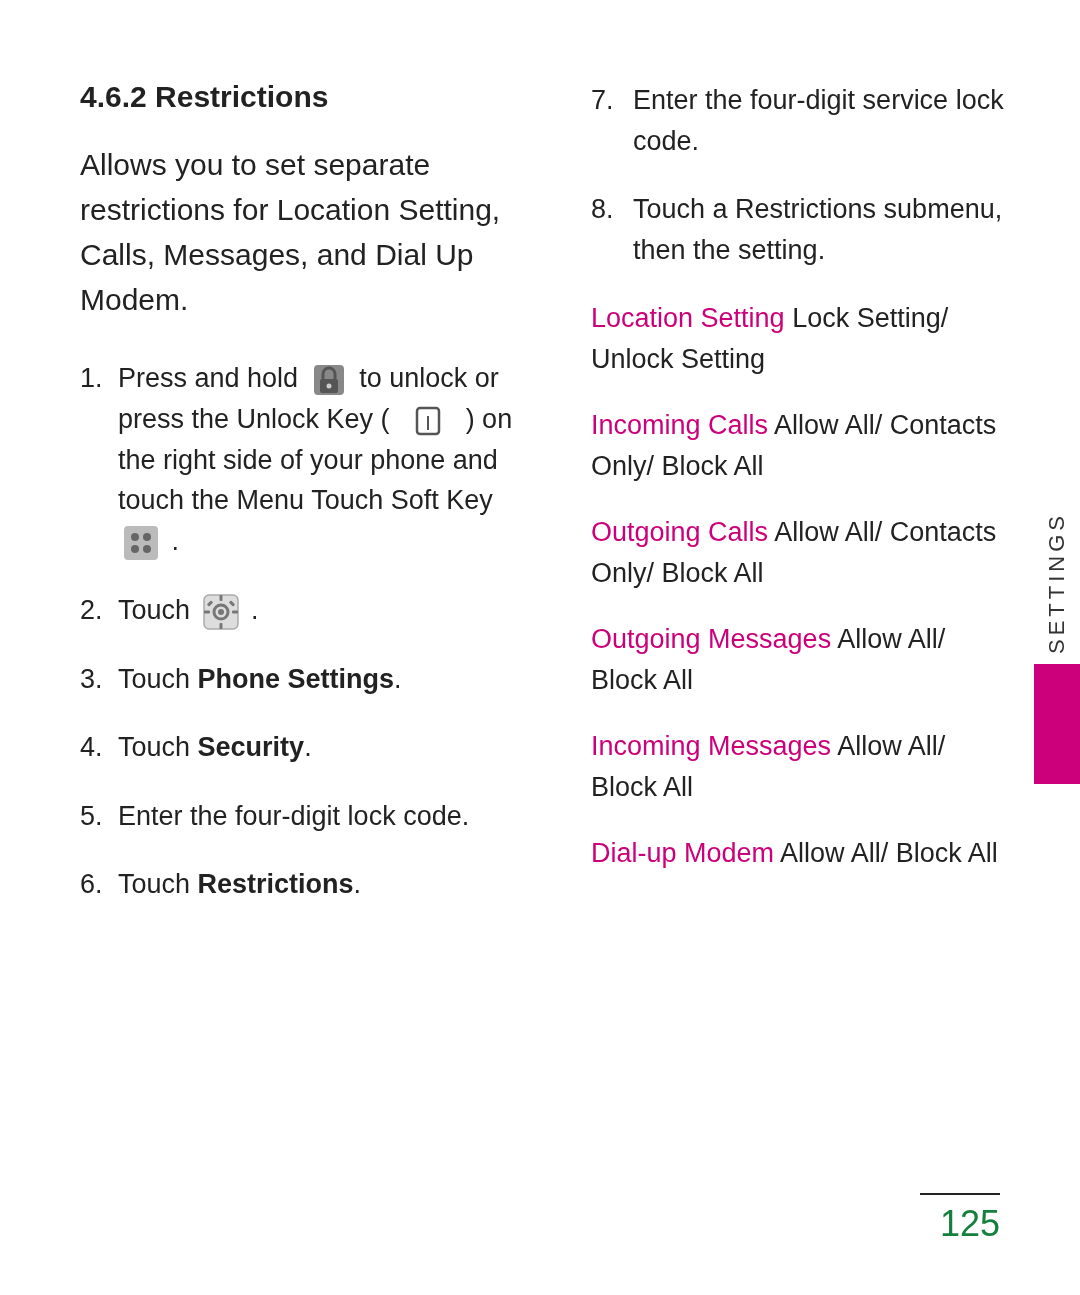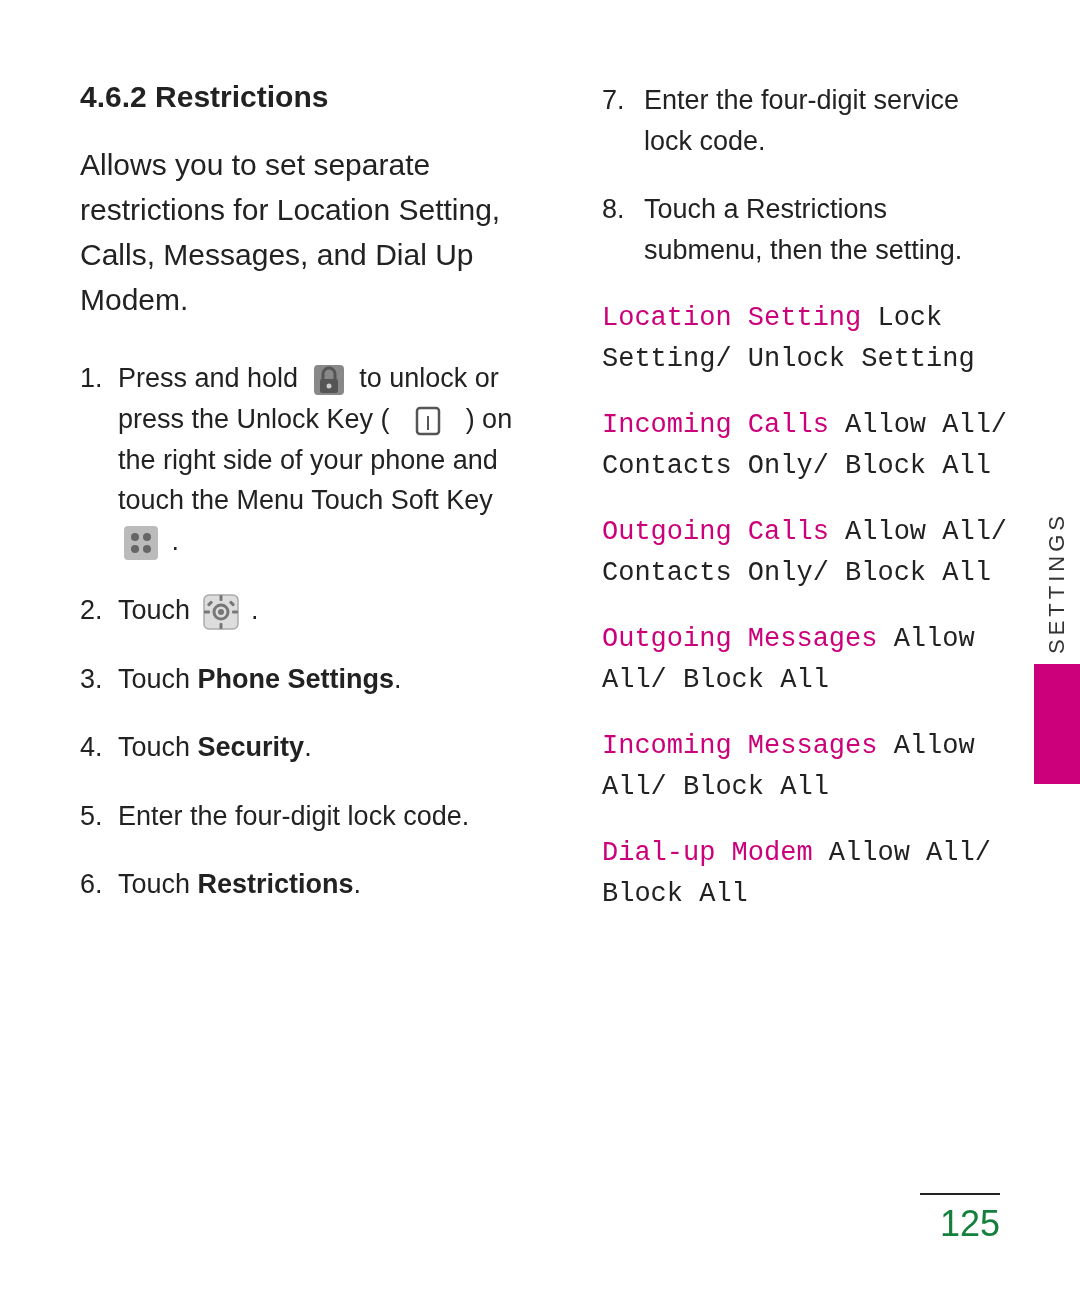--- a/index.html
+++ b/index.html
@@ -14,21 +14,21 @@
       position: relative;
       overflow: hidden;
     }
 
     .page-container {
       width: 100%;
       height: 100%;
       padding: 80px 70px 60px 80px;
       display: flex;
       flex-direction: row;
-      gap: 12px;
+      gap: 1px;
       position: relative;
     }
 
     .left-column {
       width: 480px;
       padding-right: 40px;
       flex-shrink: 0;
     }
 
     .right-column {
@@ -117,21 +117,20 @@
       line-height: 1.5;
     }
 
     .right-step-num {
       min-width: 42px;
       font-size: 27px;
     }
 
     .subsection {
       margin-top: 4px;
-      font-family: Liberation Mono, monospace;
     }
 
     .sub-item {
       margin-bottom: 26px;
       font-size: 27px;
       line-height: 1.5;
     }
 
     .sub-label {
       color: #cc007a;

